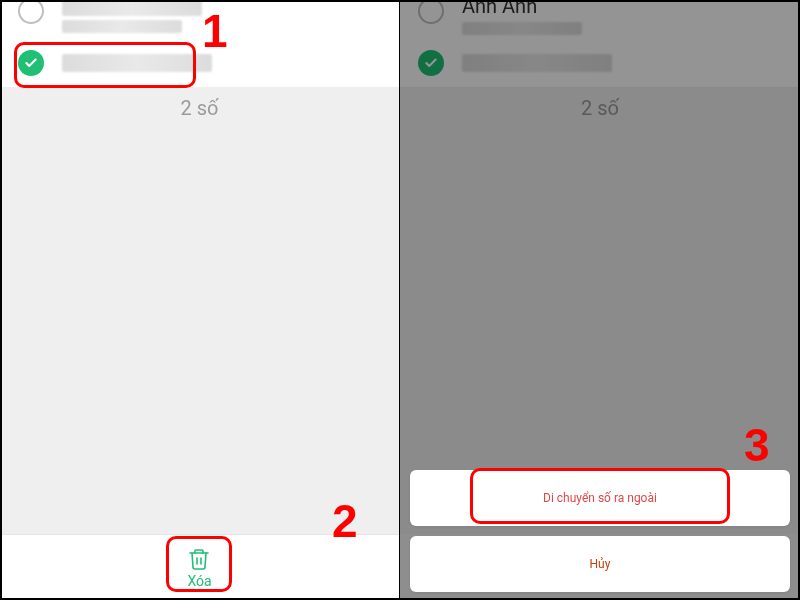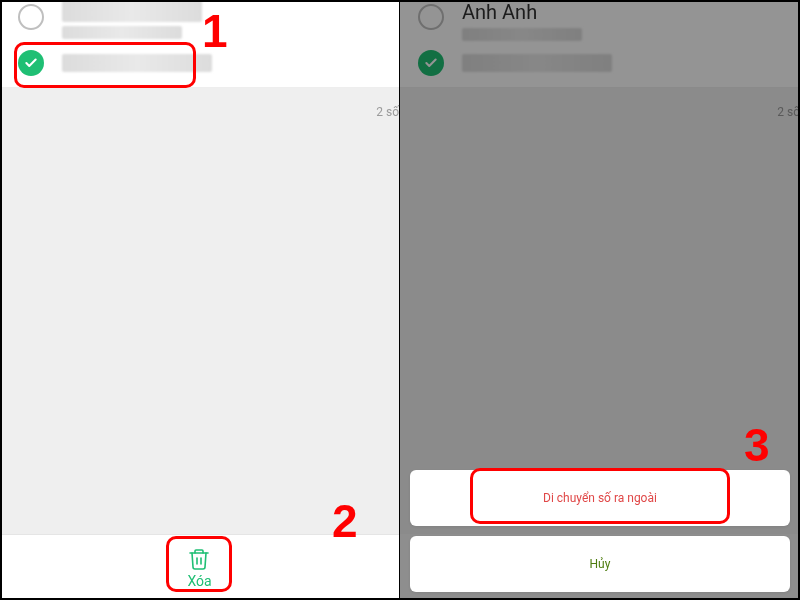--- a/index.html
+++ b/index.html
@@ -34,21 +34,21 @@
   
   .list { background: #fff; }
   .row {
     display: flex;
     align-items: center;
     height: 50px;
     padding: 0 18px;
     background: #fff;
     border-bottom: 1px solid #eee;
   }
-  .row.first { height: 38px; align-items: flex-start; padding-top: 8px; border-bottom: none; }
+  .row.first { height: 38px; align-items: flex-start; padding-top: 2px; border-bottom: none; }
   .row.first .label-wrap { position: relative; top: -8px; }
   .row.first .circle { position: relative; top: -4px; }
   .circle {
     width: 26px; height: 26px;
     border-radius: 50%;
     border: 2px solid #bfbfbf;
     flex-shrink: 0;
     margin-right: 18px;
   }
   .circle.checked {
@@ -63,24 +63,24 @@
     background: linear-gradient(90deg, #dcdcdc, #e9e9e9, #dcdcdc);
     filter: blur(1.2px);
   }
   .bw1 { width: 140px; height: 22px; }
   .bw2 { width: 120px; height: 13px; margin-top: 4px; }
   .bw3 { width: 150px; height: 18px; }
   .name-text {
     font-size: 20px; color: #333; font-weight: 400;
   }
   .count {
-    text-align: right;
-    font-size: 12px;
+    text-align: center;
+    font-size: 20px;
     color: #9b9b9b;
-    padding: 17px 0;
+    padding: 8px 0;
     background: #efefef;
   }
 
   
   .bottom-bar {
     position: absolute;
     left: 0; right: 0; bottom: 0;
     height: 66px;
     background: #fff;
     border-top: 1px solid #e5e5e5;
@@ -112,21 +112,21 @@
     border-radius: 6px;
     height: 56px;
     display: flex;
     align-items: center;
     justify-content: center;
     font-size: 12px;
     margin-top: 10px;
     box-shadow: 0 1px 3px rgba(0,0,0,0.08);
   }
   .sheet-btn.danger { color: #e04848; }
-  .sheet-btn.cancel { color: #4d7c0f; }
+  .sheet-btn.cancel { color: #c2410c; }
   .behind-bar {
     position: absolute;
     left: 0; right: 0; bottom: 0;
     height: 66px;
     background: rgba(255,255,255,0.35);
     display: flex; align-items: center; justify-content: center;
   }
   .behind-bar .ghost { color: rgba(120,120,120,0.5); font-size: 14px; }
 
   

